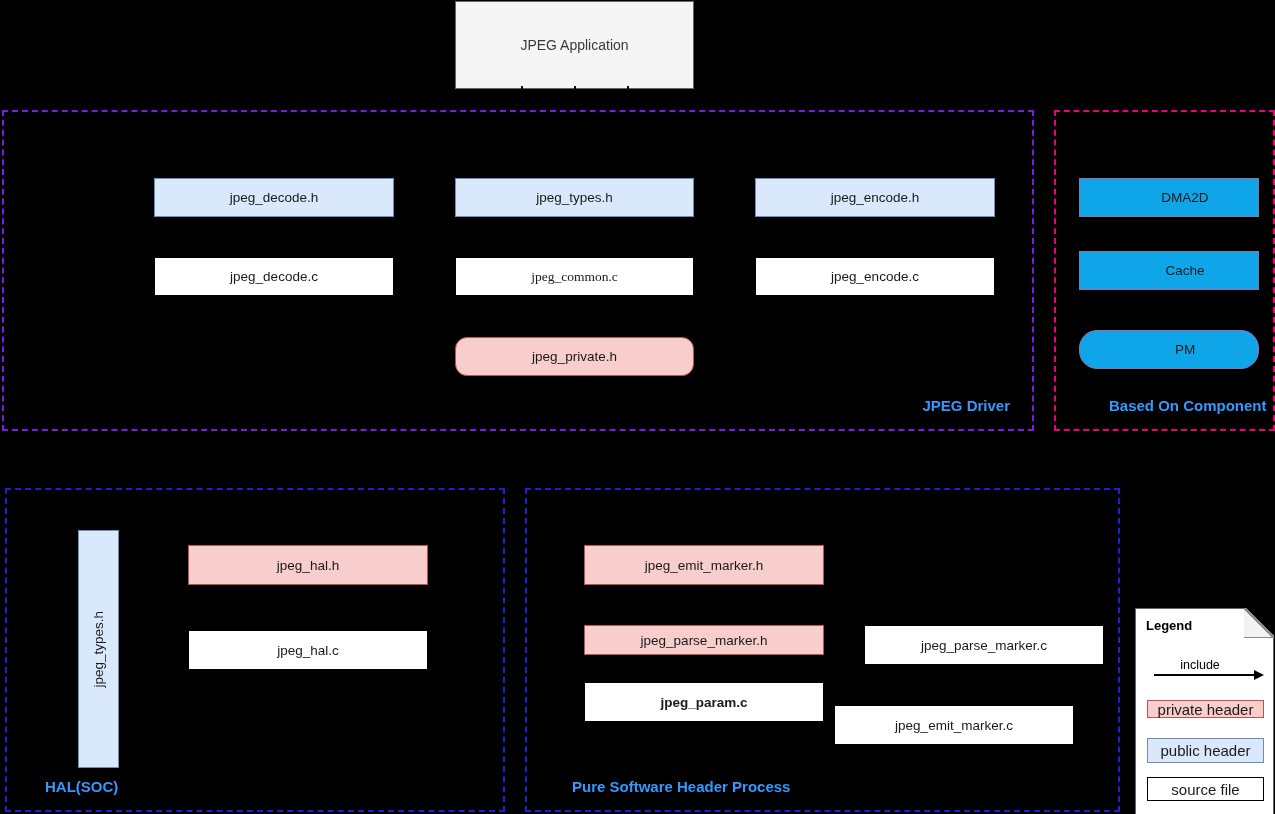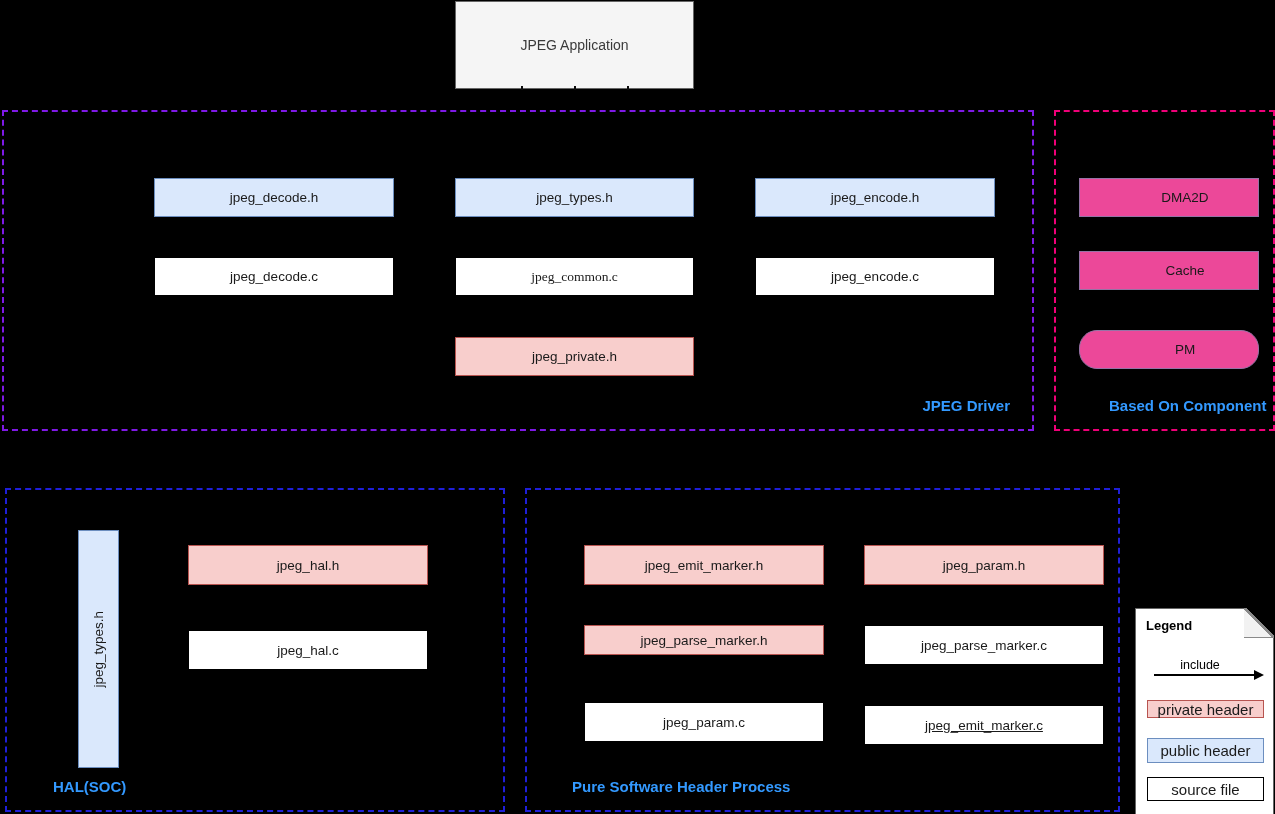--- a/index.html
+++ b/index.html
@@ -21,21 +21,21 @@
     justify-content: center;
     font-size: 13.5px;
     color: #1a1a1a;
     border: 1px solid #000;
     text-align: center;
     white-space: nowrap;
   }
   .box.public    { background: #dae8fc; border-color: #6c8ebf; }
   .box.private   { background: #f8cecc; border-color: #b85450; }
   .box.source    { background: #ffffff; border-color: #000000; }
-  .box.component { background: #ec4899; border-color: #9673a6; padding-left: 32px; }
+  .box.component { background: #0ea5e9; border-color: #9673a6; padding-left: 32px; }
   .box.app {
     background: #f5f5f5;
     border-color: #666666;
     color: #3a3a3a;
     font-size: 14px;
   }
   .box.vertical span {
     writing-mode: vertical-rl;
     transform: rotate(180deg);
   }
@@ -156,72 +156,69 @@
   <div class="box source" style="left:154px; top:257px; width:240px; height:39px;text-align:center;">
     <span>jpeg_decode.c</span>
   </div>
   <div class="box source" style="left:455px; top:257px; width:239px; height:39px;font-family:Liberation Serif, serif;">
     <span>jpeg_common.c</span>
   </div>
   <div class="box source" style="left:755px; top:257px; width:240px; height:39px;">
     <span>jpeg_encode.c</span>
   </div>
 
-  <div class="box private" style="left:455px; top:337px; width:239px; height:39px;">
+  <div class="box private" style="left:455px; top:337px; width:239px; height:39px;border-radius:12px;">
     <span>jpeg_private.h</span>
   </div>
 
   <div class="group based" style="left:1054px; top:110px; width:221px; height:321px;">
     <div class="group-label" style="left:25px; top:285px;margin-left:28px;">Based On Component</div>
   </div>
 
   <div class="box component" style="left:1079px; top:178px; width:180px; height:39px;">
     <span>DMA2D</span>
   </div>
   <div class="box component" style="left:1079px; top:251px; width:180px; height:39px;">
     <span>Cache</span>
   </div>
   <div class="box component" style="left:1079px; top:330px; width:180px; height:39px;border-radius:18px;">
     <span>PM</span>
   </div>
 
   <div class="group bluegrp" style="left:5px; top:488px; width:500px; height:324px;">
-    <div class="group-label" style="left:46px; top:288px;">HAL(SOC)</div>
+    <div class="group-label" style="left:38px; top:288px;">HAL(SOC)</div>
   </div>
 
   <div class="box public vertical" style="left:78px; top:530px; width:41px; height:238px;">
     <span>jpeg_types.h</span>
   </div>
   <div class="box private" style="left:188px; top:545px; width:240px; height:40px;">
     <span>jpeg_hal.h</span>
   </div>
   <div class="box source" style="left:188px; top:630px; width:240px; height:40px;">
     <span>jpeg_hal.c</span>
   </div>
 
   <div class="group bluegrp" style="left:525px; top:488px; width:595px; height:324px;">
     <div class="group-label" style="left:45px; top:288px;">Pure Software Header Process</div>
   </div>
 
   <div class="box private" style="left:584px; top:545px; width:240px; height:40px;">
     <span>jpeg_emit_marker.h</span>
   </div>
-  <div class="box private" style="left:864px; top:545px; width:240px; height:40px;">
-    <span>jpeg_param.h</span>
-  </div>
   <div class="box private" style="left:584px; top:625px; width:240px; height:30px;">
     <span>jpeg_parse_marker.h</span>
   </div>
   <div class="box source" style="left:864px; top:625px; width:240px; height:40px;">
     <span>jpeg_parse_marker.c</span>
   </div>
-  <div class="box source" style="left:584px; top:702px; width:240px; height:40px;">
+  <div class="box source" style="left:584px; top:682px; width:240px; height:40px;font-weight:bold;">
     <span>jpeg_param.c</span>
   </div>
-  <div class="box source" style="left:864px; top:705px; width:240px; height:40px;text-decoration:underline;">
+  <div class="box source" style="left:834px; top:705px; width:240px; height:40px;">
     <span>jpeg_emit_marker.c</span>
   </div>
 
   <div class="legend">
     <div class="legend-fold"></div>
     <div class="legend-title">Legend</div>
     <div class="legend-include-label">include</div>
     <div class="legend-arrow">
       <span class="head"></span>
     </div>

